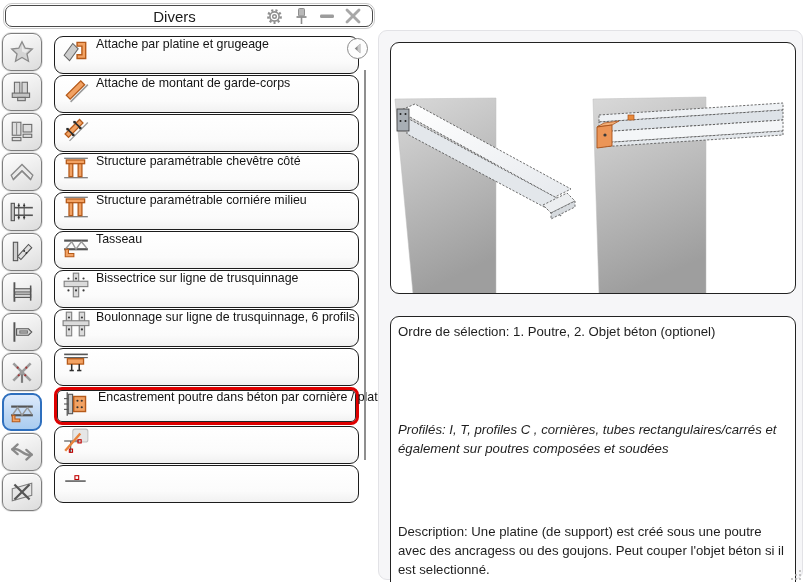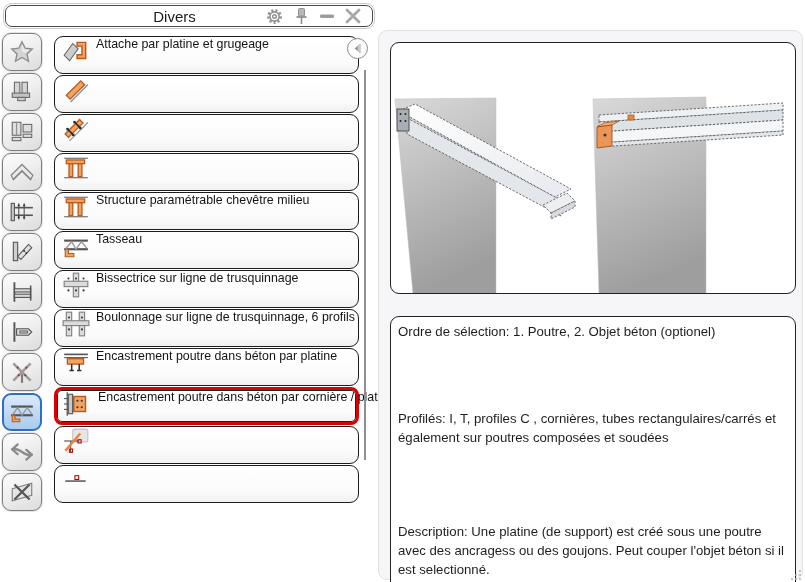--- a/index.html
+++ b/index.html
@@ -66,21 +66,21 @@
   }
   .desc-box{
     position:absolute;left:390px;top:316px;width:406px;height:312px;box-sizing:border-box;
     border:1.3px solid #222;border-radius:9px;background:#ffffff;overflow:hidden;
   }
   .desc-box p{
     position:absolute;left:7px;right:7px;margin:0;
     font-size:13.2px;line-height:1.45;color:#1e1e1e;
   }
   .desc-line1{top:5px;}
-  .desc-line2{top:92px;}
+  .desc-line2{top:103px;font-style:italic;}
   .desc-line3{top:205px;}
   .resize-grip{position:absolute;right:3px;bottom:1px;}
 </style>
 </head>
 <body>
 
 <div class="titlebar-outer">
   <div class="titlebar">
     <div class="title">Divers</div>
     <div class="tb-icons">
@@ -241,20 +241,21 @@
   </div>
 
 
   <div class="list-item">
     <span class="licon">
       <svg width="28" height="28" viewBox="0 0 26 26">
         <line x1="8" y1="24" x2="24" y2="8" stroke="#999" stroke-width="1.4"></line>
         <rect x="3" y="10.5" width="19" height="5" transform="rotate(-45 12.5 13)" fill="#F2A263" stroke="#B55A1A" stroke-width="1.2"></rect>
       </svg>
     </span>
+    <span class="llabel">Attache de montant de garde-corps</span>
   </div>
 
   <div class="list-item">
     <span class="licon">
       <svg width="28" height="28" viewBox="0 0 26 26">
         <line x1="7" y1="24" x2="24" y2="7" stroke="#999" stroke-width="1.2"></line>
         <rect x="2" y="10.5" width="19" height="4.5" transform="rotate(-45 11 13)" fill="#F2A263" stroke="#B55A1A" stroke-width="1.2"></rect>
         <g stroke="#2b2b2b" stroke-width="1.6">
           <line x1="5" y1="13" x2="10.5" y2="18.5"></line>
             <line x1="11.5" y1="6.5" x2="17" y2="12"></line>
@@ -274,35 +275,36 @@
       <svg width="28" height="28" viewBox="0 0 26 26">
         <line x1="2" y1="4" x2="24" y2="4" stroke="#7d7d7d" stroke-width="1.2"></line>
         <line x1="2" y1="22" x2="24" y2="22" stroke="#7d7d7d" stroke-width="1.2"></line>
         <g fill="#F2A263" stroke="#B55A1A" stroke-width="1.2">
           <rect x="4" y="5.5" width="17" height="3.5"></rect>
           <rect x="6.5" y="9" width="3.5" height="12"></rect>
             <rect x="15" y="9" width="3.5" height="12"></rect>
         </g>
       </svg>
     </span>
+    <span class="llabel">Structure paramétrable chevêtre côté</span>
   </div>
 
   <div class="list-item">
     <span class="licon">
       <svg width="28" height="28" viewBox="0 0 26 26">
         <line x1="2" y1="4" x2="24" y2="4" stroke="#7d7d7d" stroke-width="1.2"></line>
         <line x1="2" y1="22" x2="24" y2="22" stroke="#7d7d7d" stroke-width="1.2"></line>
         <g fill="#F2A263" stroke="#B55A1A" stroke-width="1.2">
           <rect x="4" y="5.5" width="17" height="3.5"></rect>
           <rect x="6.5" y="9" width="3.5" height="12"></rect>
             <rect x="15" y="9" width="3.5" height="12"></rect>
         </g>
       </svg>
     </span>
-    <span class="llabel">Structure paramétrable chevêtre milieu</span>
+    <span class="llabel">Structure paramétrable corniére milieu</span>
   </div>
 
 
   <div class="list-item">
     <span class="licon">
       <svg width="28" height="28" viewBox="0 0 26 26">
         <line x1="2" y1="8" x2="24" y2="8" stroke="#555" stroke-width="2"></line>
         <line x1="2" y1="16" x2="24" y2="16" stroke="#555" stroke-width="2"></line>
         <path d="M3,16 L9,9 L13,16 L18,9 L23,15" fill="none" stroke="#999" stroke-width="1.3"></path>
         <path d="M3,16 v7 h8 v-3 h-5 v-4 z" fill="#F2A263" stroke="#B55A1A"></path>
@@ -359,21 +361,20 @@
           </g>
         <rect x="5" y="9" width="15" height="5" fill="#F2A263" stroke="#B55A1A" stroke-width="1.2"></rect>
         <g stroke="#2e2e2e" stroke-width="1.4">
           <line x1="9" y1="14" x2="9" y2="20"></line>
             <line x1="16" y1="14" x2="16" y2="20"></line>
           <line x1="7" y1="20" x2="11" y2="20"></line>
             <line x1="14" y1="20" x2="18" y2="20"></line>
         </g>
       </svg>
     </span>
-    <span class="llabel">Encastrement poutre dans béton par platine</span>
   </div>
 
   <div class="list-item highlighted">
     <span class="licon">
       <svg width="28" height="28" viewBox="0 0 26 26">
         <line x1="3" y1="2" x2="3" y2="24" stroke="#555" stroke-width="1.2"></line>
         <rect x="4" y="4" width="4" height="18" fill="#c9c9c9" stroke="#555"></rect>
         <g stroke="#555">
             <line x1="0" y1="8" x2="4" y2="8"></line>
             <line x1="0" y1="13" x2="4" y2="13"></line>

